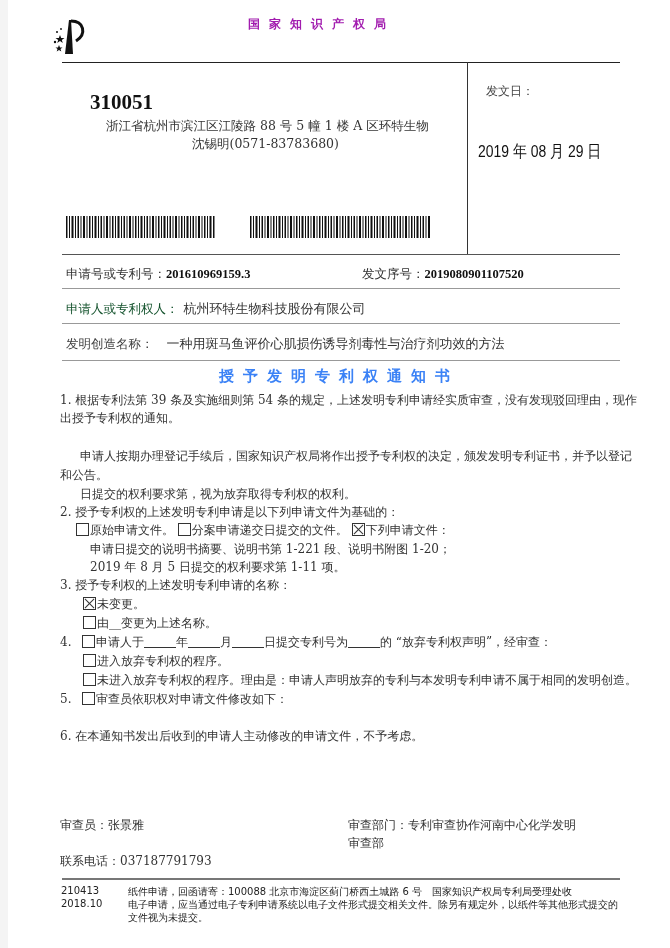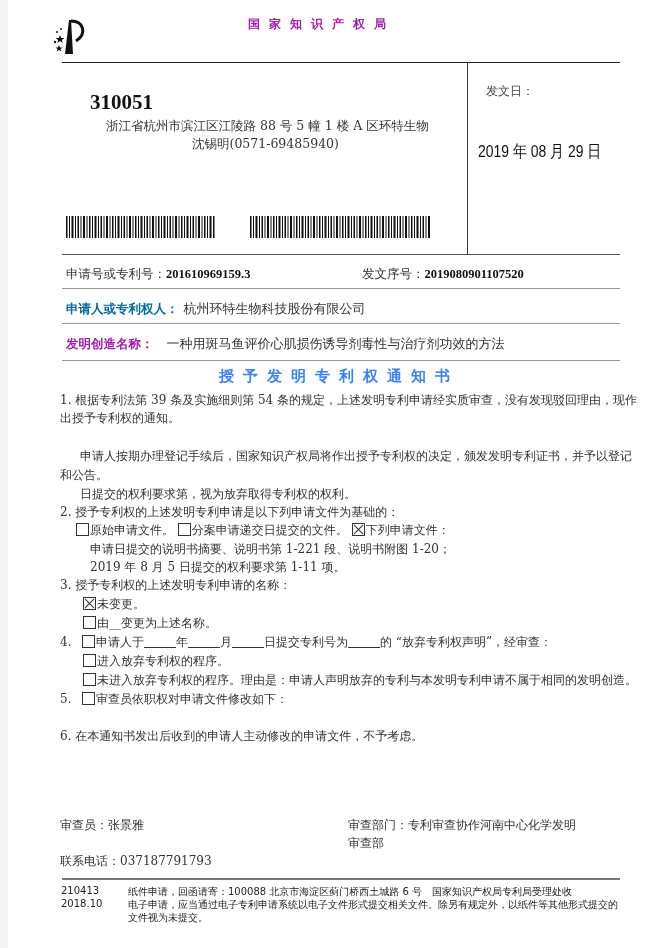--- a/index.html
+++ b/index.html
@@ -45,21 +45,21 @@
     <polygon points="19,4 21,4 23,38 15,38" fill="#111"></polygon>
     <path d="M21,5 C34,5 37,18 26,25" stroke="#111" stroke-width="3" fill="none"></path>
   </svg>
   <div class="abs agency">国家知识产权局</div>
 
   <div class="hline" style="left:54px; top:62px; width:558px; background:#222;"></div>
   <div class="vline" style="left:459px; top:62px; height:192px;"></div>
 
   <div class="abs postcode">310051</div>
   <div class="abs addr" style="left:98px;">浙江省杭州市滨江区江陵路 88 号 5 幢 1 楼 A 区环特生物</div>
-  <div class="abs contact" style="left:184px;">沈锡明(0571-69485940)</div>
+  <div class="abs contact" style="left:184px;">沈锡明(0571-83783680)</div>
 
   <div class="abs issue-label">发文日：</div>
   <div class="abs issue-date">2019 年 08 月 29 日</div>
 
   <svg class="barcode" style="left:58px; width:150px;" viewBox="0 0 150 22" preserveAspectRatio="none">
     <g fill="#111">
       <rect x="0" y="0" width="1.5" height="22"></rect>
         <rect x="3" y="0" width="1" height="22"></rect>
         <rect x="5.5" y="0" width="2" height="22"></rect>
         <rect x="9" y="0" width="1" height="22"></rect>
@@ -185,27 +185,27 @@
 
   <div class="abs" style="left:58px; top:263px;">
     <span class="field-label">申请号或专利号：</span><span class="field-value-bold">201610969159.3</span>
   </div>
   <div class="abs" style="left:354px; top:263px;">
     <span class="field-label">发文序号：</span><span class="field-value-bold">2019080901107520</span>
   </div>
   <div class="hline" style="left:54px; top:288px; width:558px; background:#999;"></div>
 
   <div class="abs" style="left:58px; top:298px;">
-    <span class="field-label" style="font-weight:bold; color:#0369a1;">申请人或专利权人：</span>
+    <span class="field-label" style="font-weight:normal; color:#14532d;">申请人或专利权人：</span>
     <span class="field-value">杭州环特生物科技股份有限公司</span>
   </div>
   <div class="hline" style="left:54px; top:323px; width:558px; background:#999;"></div>
 
   <div class="abs" style="left:58px; top:333px;">
-    <span class="field-label" style="font-weight:bold; color:#a21caf;margin-top:9px;">发明创造名称：</span>
+    <span class="field-label" style="font-weight:normal; color:#404040;margin-top:9px;">发明创造名称：</span>
     <span class="field-value" style="margin-left:8px;">一种用斑马鱼评价心肌损伤诱导剂毒性与治疗剂功效的方法</span>
   </div>
   <div class="hline" style="left:54px; top:360px; width:558px; background:#999;"></div>
 
   <div class="abs title">授予发明专利权通知书</div>
 
   <div class="abs body-text" style="left:52px; top:392px;">1. 根据专利法第 39 条及实施细则第 54 条的规定，上述发明专利申请经实质审查，没有发现驳回理由，现作</div>
   <div class="abs body-text" style="left:52px; top:410px;">出授予专利权的通知。</div>
   <div class="abs body-text" style="left:72px; top:448px;">申请人按期办理登记手续后，国家知识产权局将作出授予专利权的决定，颁发发明专利证书，并予以登记</div>
   <div class="abs body-text" style="left:52px; top:467px;">和公告。</div>

